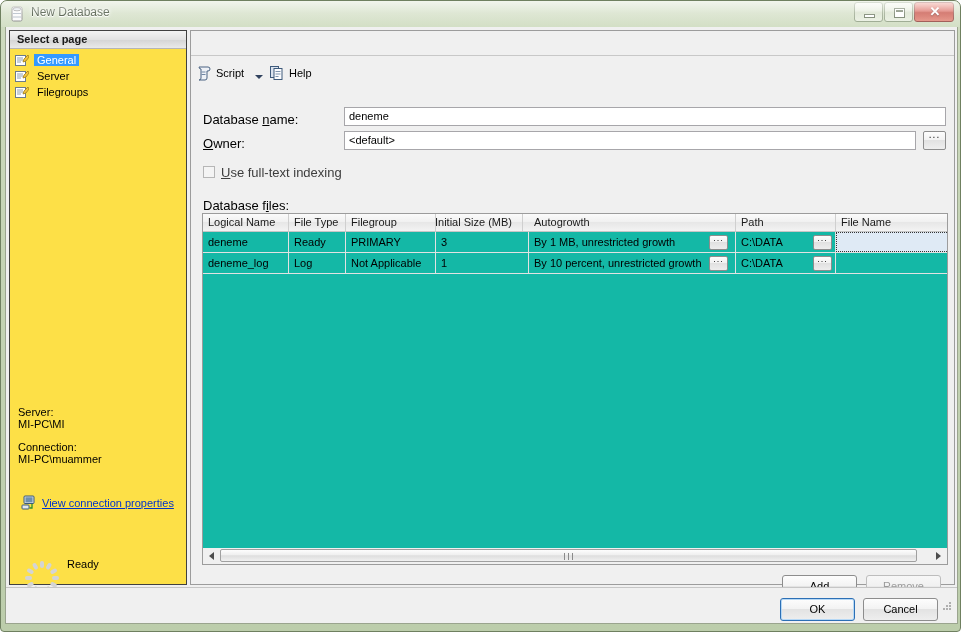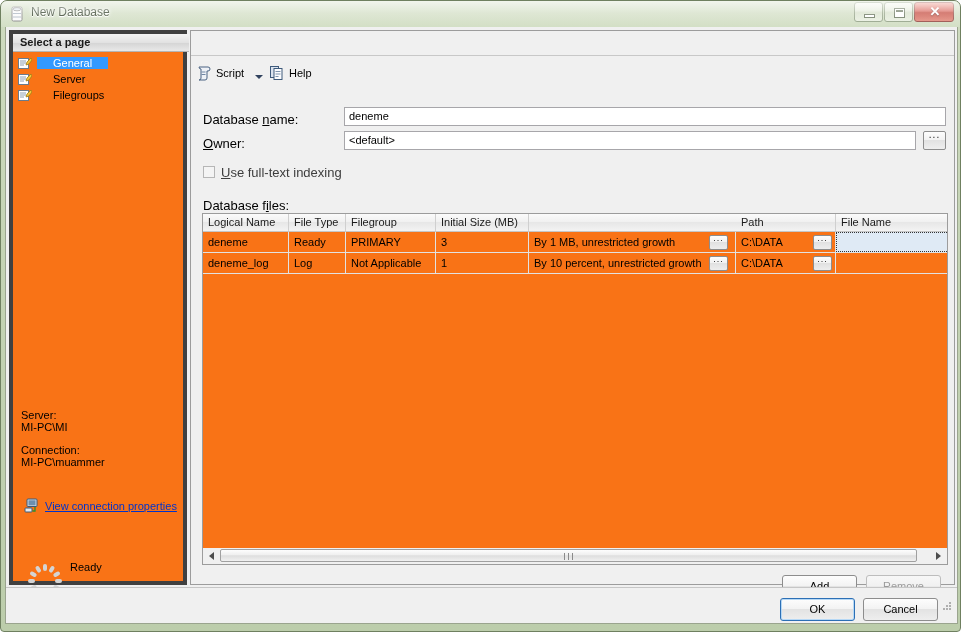--- a/index.html
+++ b/index.html
@@ -75,22 +75,22 @@
     width: 953px; height: 597px;
     background: #f0f0f0;
     border: 1px solid #9aa48e;
     border-top: none;
   }
 
   
   #leftpane {
     position: absolute; left: 3px; top: 3px;
     width: 178px; height: 555px;
-    background: #f97316;
-    border: 4px solid #404040;
+    background: #fde047;
+    border: 1px solid #404040;
   }
   .pane-header {
     position: absolute; left: 0; width: 176px; height: 18px;
     background: linear-gradient(180deg, #f3f3f3 0%, #e2e2e2 50%, #d4d4d4 51%, #e9e9e9 100%);
     border-bottom: 1px solid #b5b5b5;
     font-weight: bold; font-size: 11px;
     color: #1a1a1a;
     padding: 2px 0 0 7px;
     white-space: nowrap;
   }
@@ -100,21 +100,21 @@
 
   .page-item {
     position: absolute; left: 4px;
     height: 15px;
     padding-left: 20px;
     font-size: 11px;
     line-height: 15px;
     white-space: nowrap;
     cursor: default;
   }
-  .page-item .lbl { padding: 0 16px; }
+  .page-item .lbl { padding: 0 3px; }
   .page-item.selected .lbl { background: #3399ff; color: #fff; }
   .pg-icon {
     position: absolute; left: 1px; top: 1px;
     width: 14px; height: 13px;
   }
 
   
   .conn-line {
     position: absolute; left: 8px;
     font-size: 11px; white-space: nowrap; color: #000;
@@ -191,21 +191,21 @@
     border: 1px solid #b6b6b6;
   }
   #lbl-fulltext { left: 215px; top: 138px; color: #3d3d3d; }
 
   #lbl-dbfiles { left: 197px; top: 171px; }
 
   
   #grid {
     position: absolute; left: 196px; top: 186px;
     width: 746px; height: 350px;
-    background: #f97316;
+    background: #14b8a6;
     border: 1px solid #9c9c9c;
     overflow: hidden;
   }
   #grid-head {
     position: absolute; left: 0; top: 0; width: 744px; height: 18px;
     background: linear-gradient(180deg, #fbfbfb 0%, #f0f0f0 48%, #e7e7e7 50%, #f3f3f3 100%);
     border-bottom: 1px solid #c6c6c6;
   }
   .gh {
     position: absolute; top: 0; height: 17px; line-height: 17px;
@@ -457,21 +457,22 @@
 
     <div class="form-label" id="lbl-dbfiles">
       Database f<span class="u">i</span>les:
     </div>
 
     <div id="grid">
       <div id="grid-head">
         <div class="gh" style="left:0;width:86px;">Logical Name</div>
         <div class="gh" style="left:86px;width:57px;">File Type</div>
         <div class="gh" style="left:143px;width:90px;">Filegroup</div>
-        <div class="gh" style="left:233px;width:93px;">Initial Size (MB)</div>
+        <div class="gh" style="left:227px;width:93px;">Initial Size (MB)</div>
+        <div class="gh" style="left:326px;width:207px;">Autogrowth</div>
         <div class="gh" style="left:533px;width:100px;">Path</div>
         <div class="gh" style="left:633px;width:111px;border-right:none;">File Name</div>
       </div>
 
       <div class="grow" id="grow-0">
         <div class="gcell" style="left:0;width:86px;">deneme</div>
         <div class="gcell" style="left:86px;width:57px;">Ready</div>
         <div class="gcell" style="left:143px;width:90px;">PRIMARY</div>
         <div class="gcell" style="left:233px;width:93px;">3</div>
         <div class="gcell" style="left:326px;width:207px;">By 1 MB, unrestricted growth</div>

